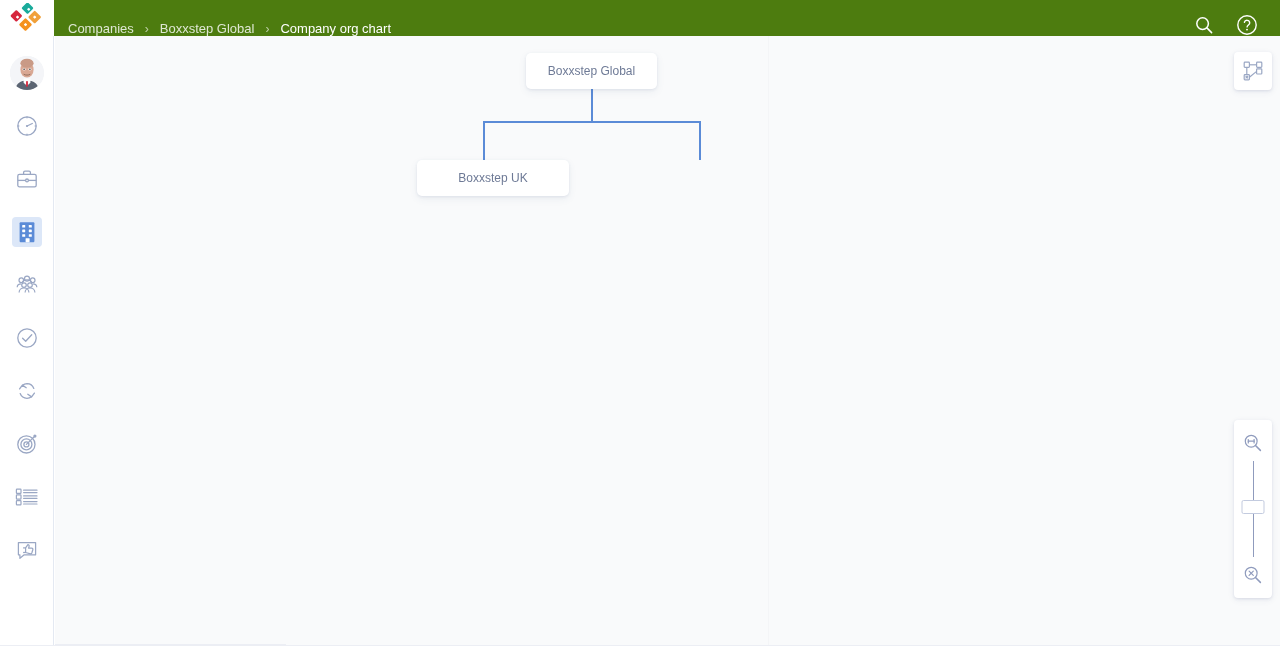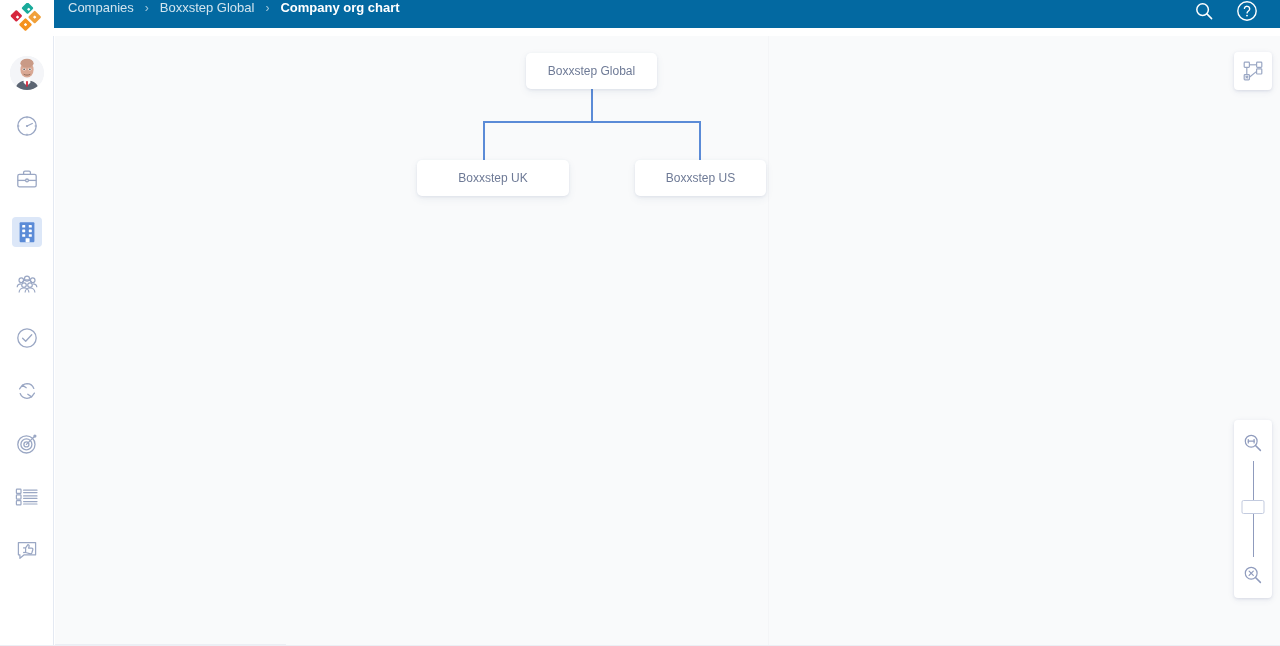--- a/index.html
+++ b/index.html
@@ -16,37 +16,37 @@
   .logo-box {
     position: absolute; left: 0; top: 0;
     width: 54px; height: 36px;
     background: #ffffff;
     display: flex; align-items: center; justify-content: center;
   }
 
   
   .topbar {
     position: absolute; left: 54px; top: 0;
-    width: 1226px; height: 28px;
-    background: #0369a1;
-    display: flex; align-items: flex-start;
+    width: 1226px; height: 36px;
+    background: #4d7c0f;
+    display: flex; align-items: flex-end;
   }
   .breadcrumb {
     display: flex; align-items: center;
     margin-left: 12px;
     font-size: 13px;
     white-space: nowrap;
   }
   .crumb {
     color: rgba(255,255,255,0.82);
     padding: 0 2px;
   }
   .crumb.active {
     color: #ffffff;
-    font-weight: bold;
+    font-weight: normal;
   }
   .crumb-sep {
     color: rgba(255,255,255,0.62);
     margin: 0 9px;
     font-size: 12px;
   }
   .topbar-actions {
     margin-left: auto;
     display: flex; align-items: center;
     gap: 22px;
@@ -380,23 +380,20 @@
       <div class="link link-bar"></div>
       <div class="link link-dropL"></div>
       <div class="link link-dropR"></div>
 
       <div class="node node-root">
         <span>Boxxstep Global</span>
       </div>
       <div class="node node-uk">
         <span>Boxxstep UK</span>
       </div>
-      <div class="node node-us">
-        <span>Boxxstep US</span>
-      </div>
     </div>
 
     <div class="layout-btn">
       <svg width="22" height="22" viewBox="0 0 22 22" fill="none" stroke="#9aa7c4" stroke-width="1.2">
         <rect x="2.2" y="2.2" width="5.2" height="5.2" rx="0.8"></rect>
         <rect x="14.6" y="2.2" width="5.2" height="5.2" rx="0.8"></rect>
         <rect x="14.6" y="8.8" width="5.2" height="5.2" rx="0.8"></rect>
         <rect x="2.2" y="14.6" width="5.2" height="5.2" rx="0.8"></rect>
         <line x1="7.4" y1="4.8" x2="14.6" y2="4.8"></line>
         <line x1="4.8" y1="7.4" x2="4.8" y2="14.6"></line>

